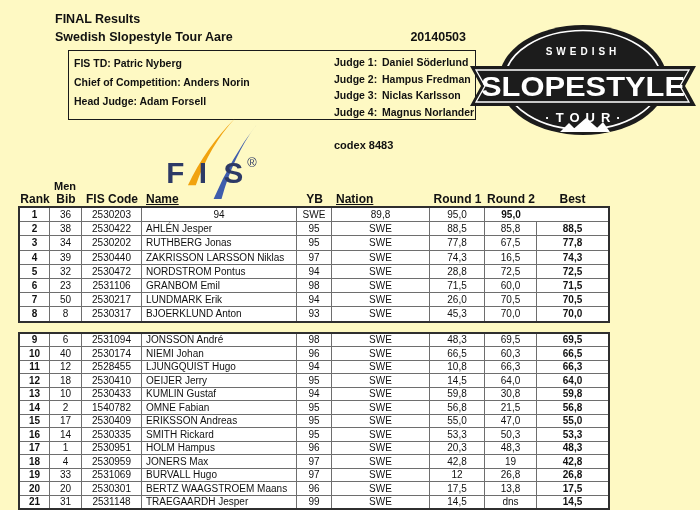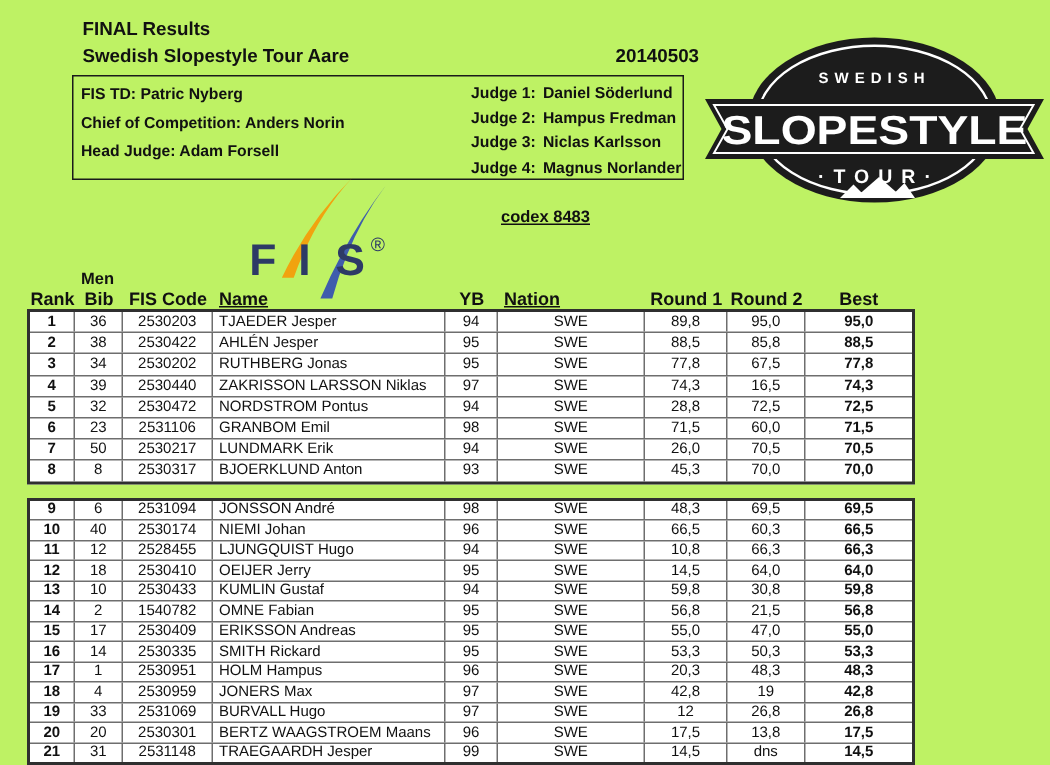--- a/index.html
+++ b/index.html
@@ -1,29 +1,29 @@
 <!DOCTYPE html>
 <html><head>
 <meta charset="utf-8">
 <style>
   html,body{margin:0;padding:0;background:#fff;}
-  .page{position:relative;width:700px;height:510px;background:#bef264;overflow:hidden;
+  .page{position:relative;width:700px;height:510px;background:#fef9c3;overflow:hidden;
         font-family:"Liberation Sans","DejaVu Sans",sans-serif;color:#111;}
 
   
   .title1{position:absolute;left:55px;top:12px;font-size:12.5px;font-weight:bold;}
   .title-row{position:absolute;left:55px;top:30px;width:411px;display:flex;
              justify-content:space-between;font-size:12.5px;font-weight:bold;}
-  .officials-box{position:absolute;left:48px;top:50px;width:408px;height:70px;
+  .officials-box{position:absolute;left:68px;top:50px;width:408px;height:70px;
                  border:1.5px solid #1a1a1a;box-sizing:border-box;}
   .off-left{position:absolute;left:5px;top:3px;font-size:10.5px;font-weight:bold;line-height:19px;}
   .off-right{position:absolute;left:241px;top:3px;font-size:10.5px;font-weight:bold;line-height:16.5px;}
   .jlabel{display:inline-block;width:48px;margin-left:24px;}
 
-  .codex{position:absolute;left:334px;top:139px;font-size:11px;font-weight:bold;text-decoration:underline;}
+  .codex{position:absolute;left:334px;top:139px;font-size:11px;font-weight:bold;}
 
   
   .badge{position:absolute;left:468px;top:22px;width:230px;height:120px;}
   .badge-top{fill:#fff;font-family:"Liberation Sans",sans-serif;font-weight:bold;
              font-size:10px;letter-spacing:4px;text-anchor:middle;}
   .badge-main{fill:#fff;font-family:"Liberation Sans",sans-serif;font-weight:bold;
               font-size:27px;text-anchor:middle;}
   .badge-bottom{fill:#fff;font-family:"Liberation Sans",sans-serif;font-weight:bold;
                 font-size:13px;letter-spacing:6px;text-anchor:middle;}
 
@@ -112,21 +112,20 @@
       <span class="hcell c5">Nation</span>
       <span class="hcell c6">Round 1</span>
       <span class="hcell c7">Round 2</span>
       <span class="hcell c8">Best</span>
     </div>
     <div class="rtable s1">
         <div class="trow grid9">
           <div class="cell c0">1</div>
           <div class="cell c1">36</div>
           <div class="cell c2">2530203</div>
-          <div class="cell c3">TJAEDER Jesper</div>
           <div class="cell c4">94</div>
           <div class="cell c5">SWE</div>
           <div class="cell c6">89,8</div>
           <div class="cell c7">95,0</div>
           <div class="cell c8">95,0</div>
         </div>
         <div class="trow grid9">
           <div class="cell c0">2</div>
           <div class="cell c1">38</div>
           <div class="cell c2">2530422</div>

